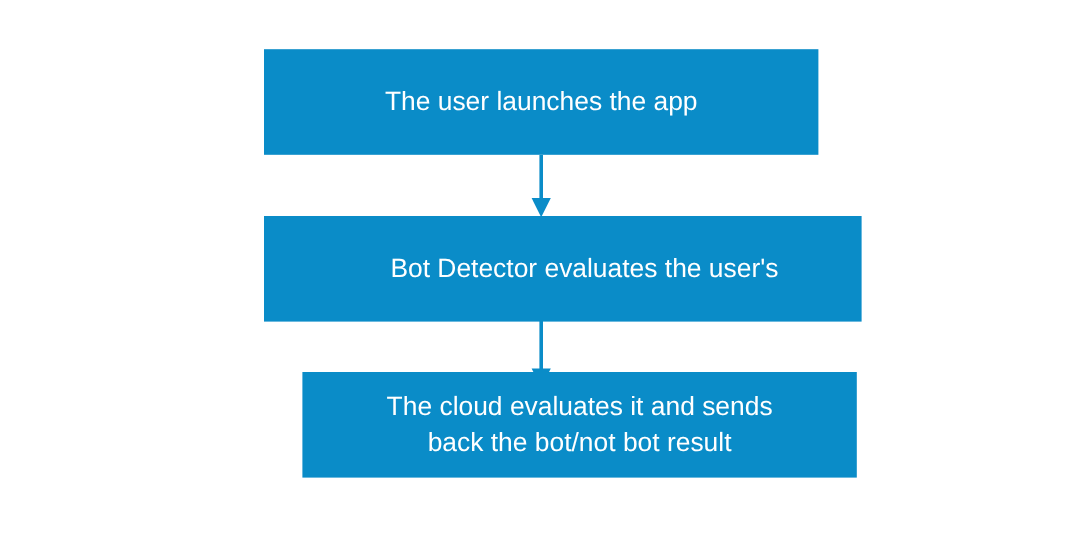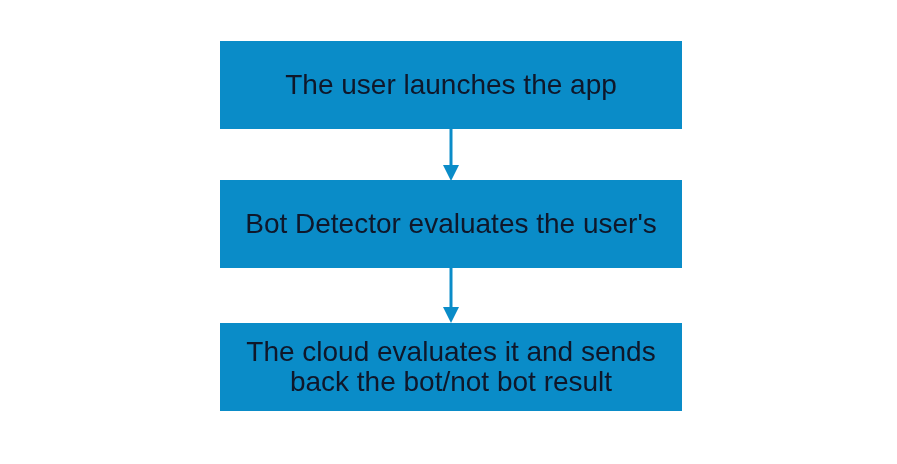--- a/index.html
+++ b/index.html
@@ -20,28 +20,28 @@
     left: 220px;
     width: 462px;
     height: 88px;
     display: flex;
     flex-direction: column;
     align-items: center;
     justify-content: center;
     text-align: center;
   }
   .flow-box .line {
-    color: #0f172a;
-    font-size: 28px;
+    color: #ffffff;
+    font-size: 22px;
     line-height: 30px;
     white-space: nowrap;
   }
   #box-1 { top: 41px; }
-  #box-2 { top: 180px; }
-  #box-3 { top: 323px; }
+  #box-2 { top: 180px; padding-left: 36px; }
+  #box-3 { top: 310px; margin-left: 32px; }
   .flow-arrow {
     position: absolute;
     left: 442px;
     width: 18px;
   }
   #arrow-1 { top: 129px; height: 52px; }
   #arrow-2 { top: 267px; height: 56px; }
 </style>
 </head>
 <body>

